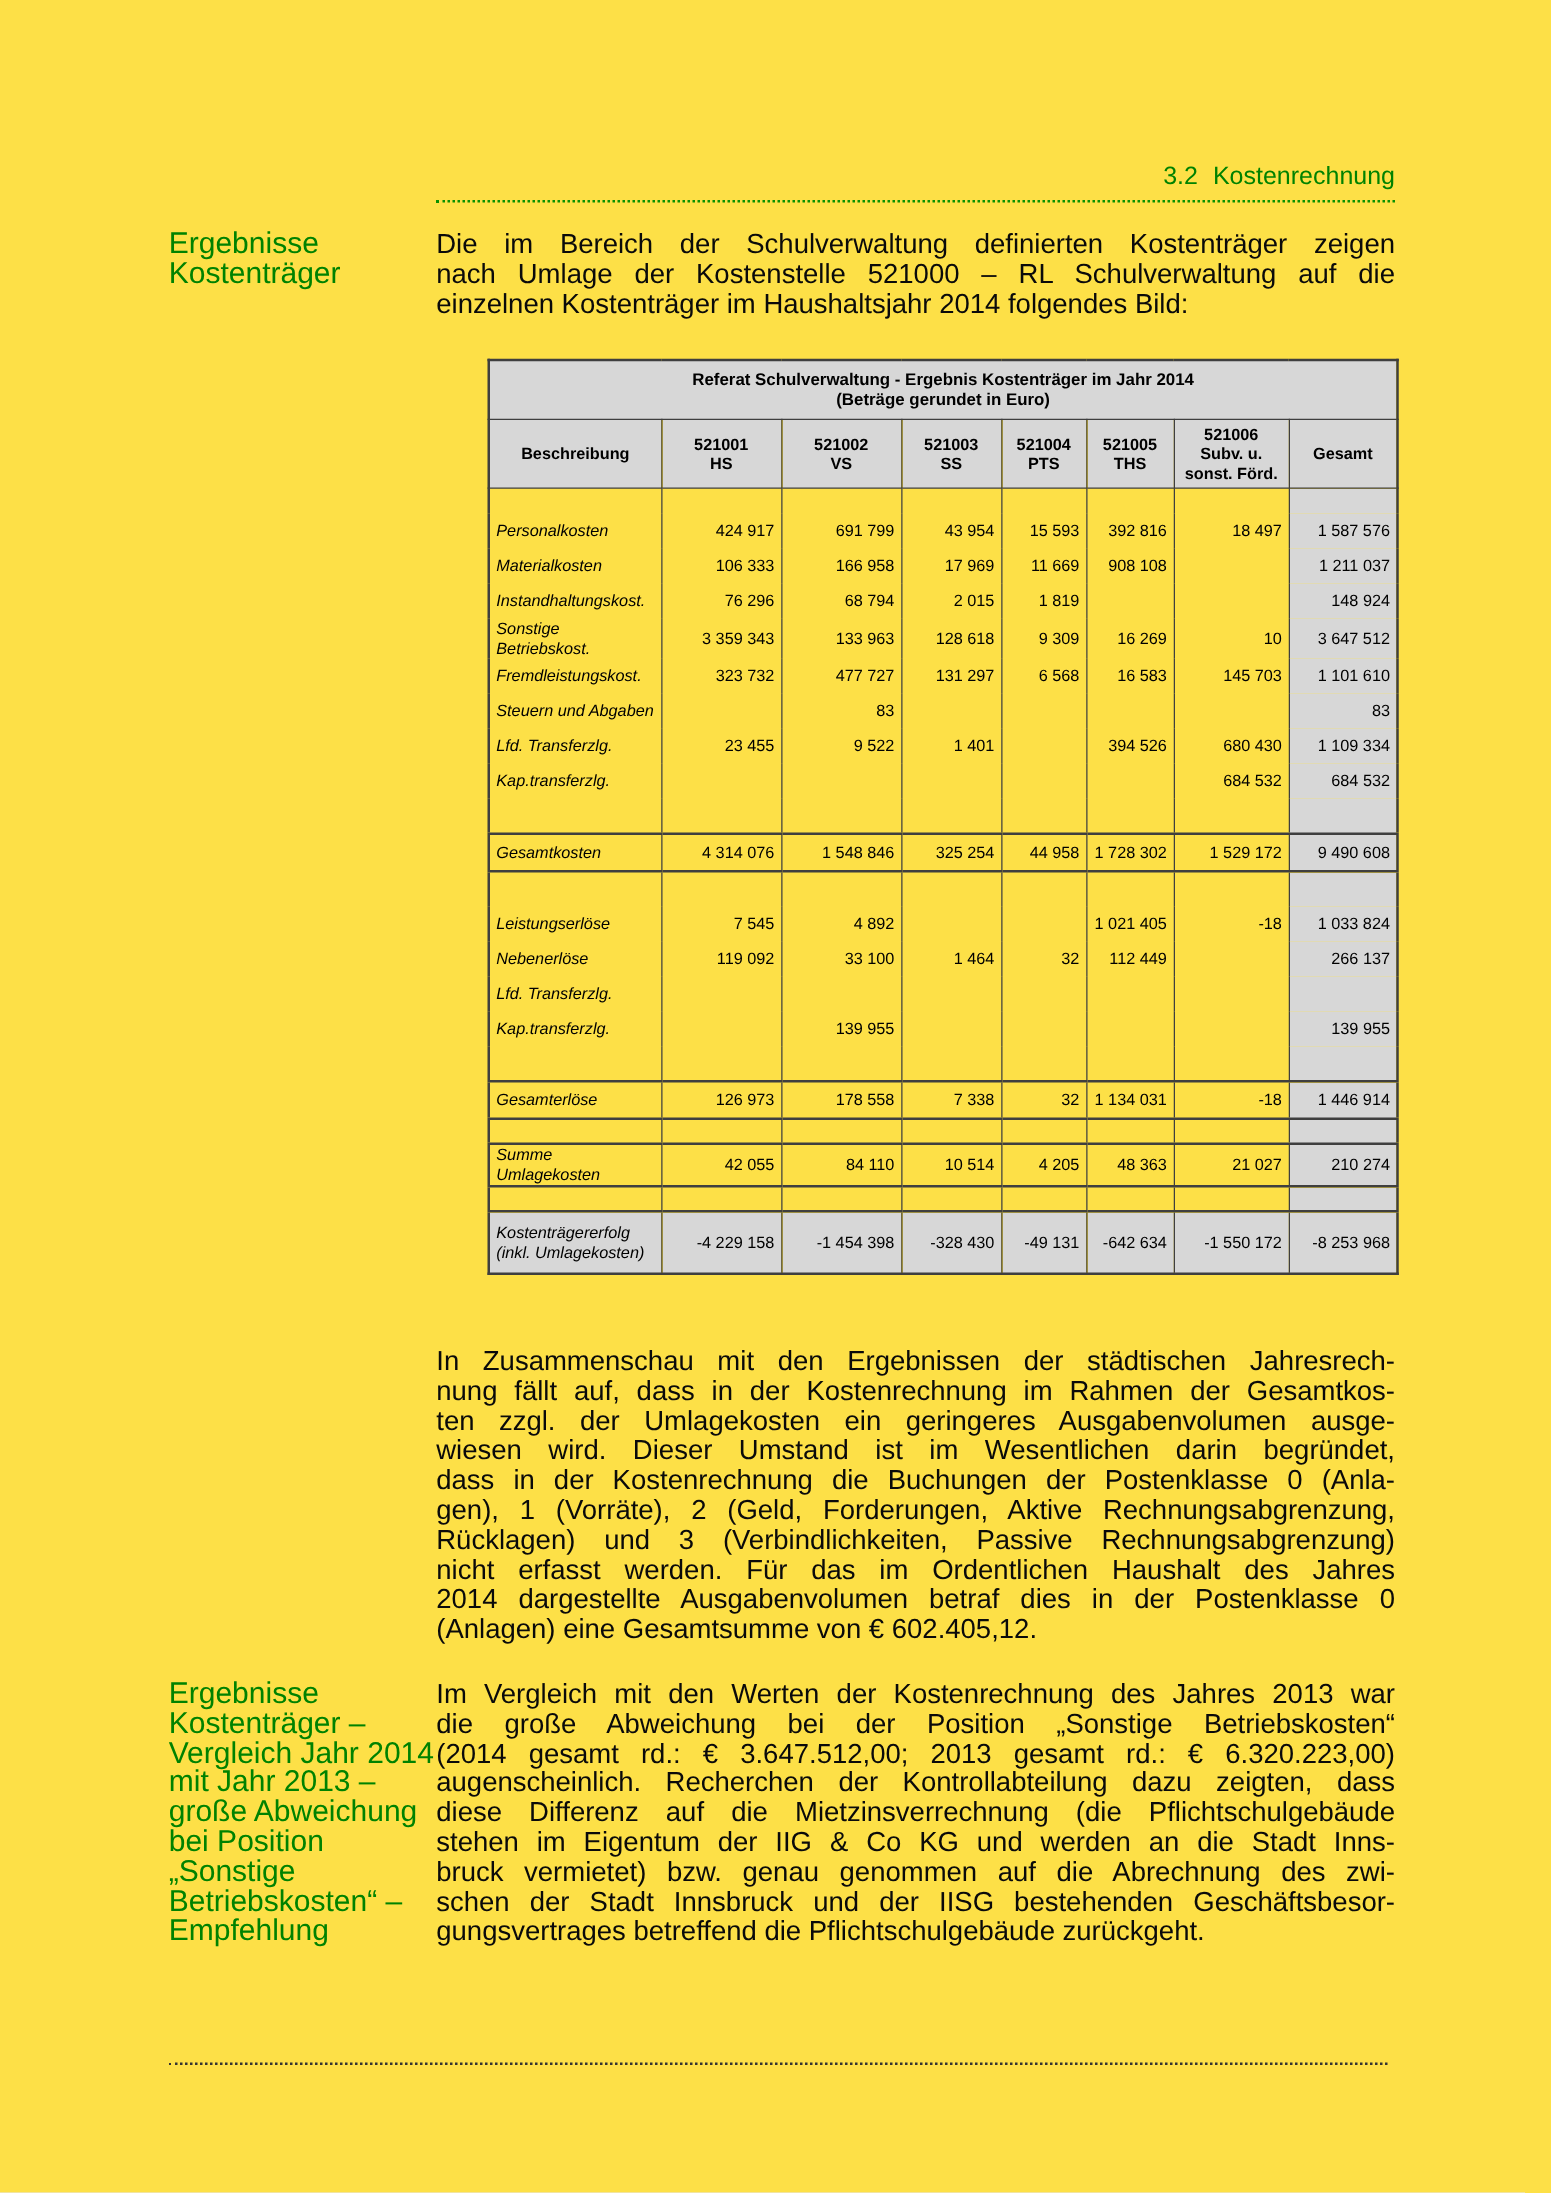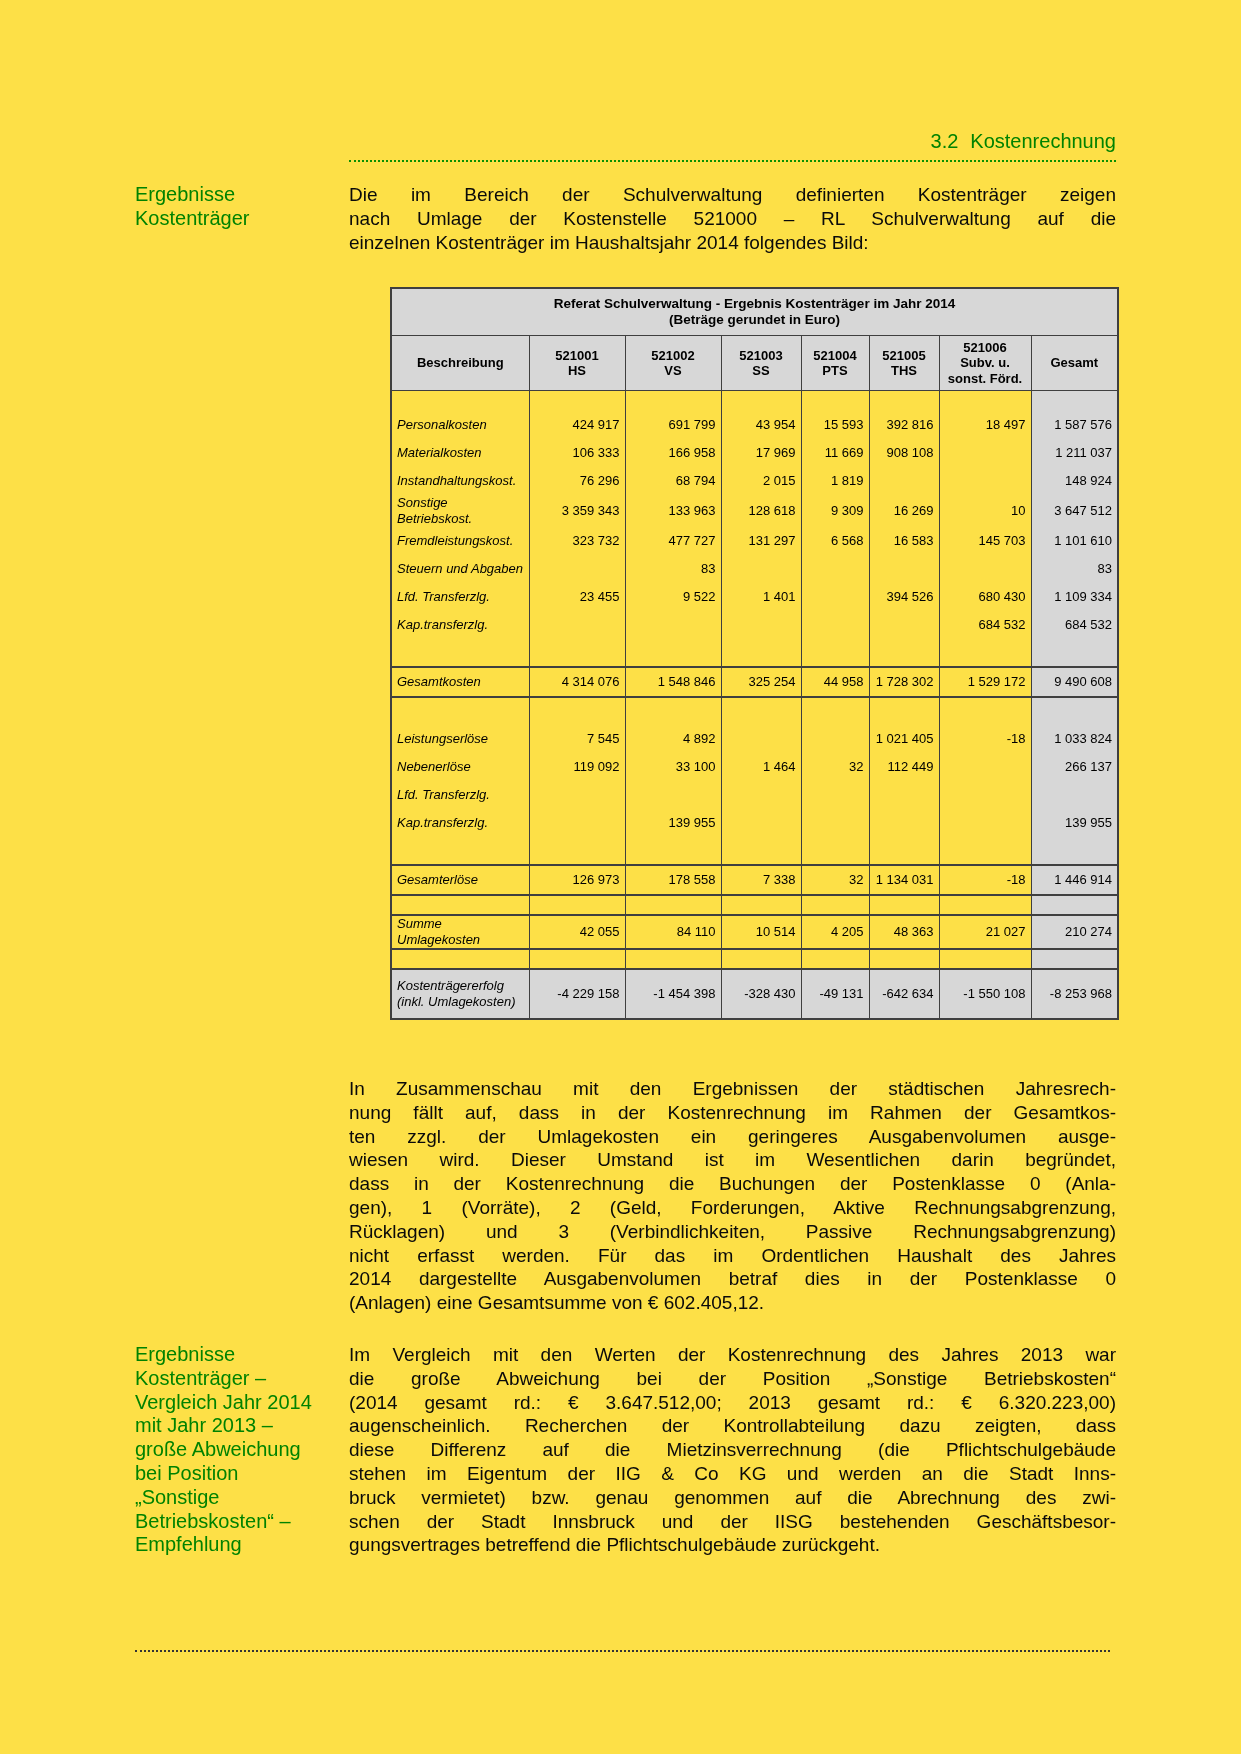--- a/index.html
+++ b/index.html
@@ -12,26 +12,26 @@
   .sec-head {
     position:absolute; top:130px; left:349px; width:767px;
     text-align:right; font-size:20px; color:#008200;
   }
   .sec-head .sec-title { margin-left:12px; }
   .head-rule {
     position:absolute; top:160px; left:349px; width:767px; height:0;
     border-top:2px dotted #0a9000;
   }
   
-  .note { position:absolute; left:135px; width:215px; font-size:20px; line-height:23.8px; color:#008200; }
+  .note { position:absolute; left:135px; width:215px; font-size:24px; line-height:23.8px; color:#008200; }
   .note .tline { white-space:nowrap; }
   .note1 { top:183px; }
   .note2 { top:1343px; }
   
-  .para { position:absolute; left:349px; width:767px; font-size:19px; line-height:23.8px; color:#0a0a0a; }
+  .para { position:absolute; left:349px; width:767px; font-size:22px; line-height:23.8px; color:#0a0a0a; }
   .para .tline { text-align:justify; text-align-last:justify; }
   .para .tline:last-child { text-align-last:left; }
   .para1 { top:183px; }
   .para2 { top:1077px; }
   .para3 { top:1343px; }
   
   .ctable {
     position:absolute; top:287px; left:390px; width:727px;
     border-collapse:collapse; table-layout:fixed; font-size:13px;
     border:2px solid #3f3f3f;
@@ -349,21 +349,21 @@
           <td class="c-num c-gesamt"></td>
         </tr>
         <tr class="r-result">
           <td class="c-label">Kostenträgererfolg
 (inkl. Umlagekosten)</td>
           <td class="c-num">-4 229 158</td>
           <td class="c-num">-1 454 398</td>
           <td class="c-num">-328 430</td>
           <td class="c-num">-49 131</td>
           <td class="c-num">-642 634</td>
-          <td class="c-num">-1 550 108</td>
+          <td class="c-num">-1 550 172</td>
           <td class="c-num c-gesamt">-8 253 968</td>
         </tr>
       </tbody>
   </table>
 
   <div class="para para2">
       <div class="tline">In Zusammenschau mit den Ergebnissen der städtischen Jahresrech-</div>
       <div class="tline">nung fällt auf, dass in der Kostenrechnung im Rahmen der Gesamtkos-</div>
       <div class="tline">ten zzgl. der Umlagekosten ein geringeres Ausgabenvolumen ausge-</div>
       <div class="tline">wiesen wird. Dieser Umstand  ist im Wesentlichen darin begründet,</div>

